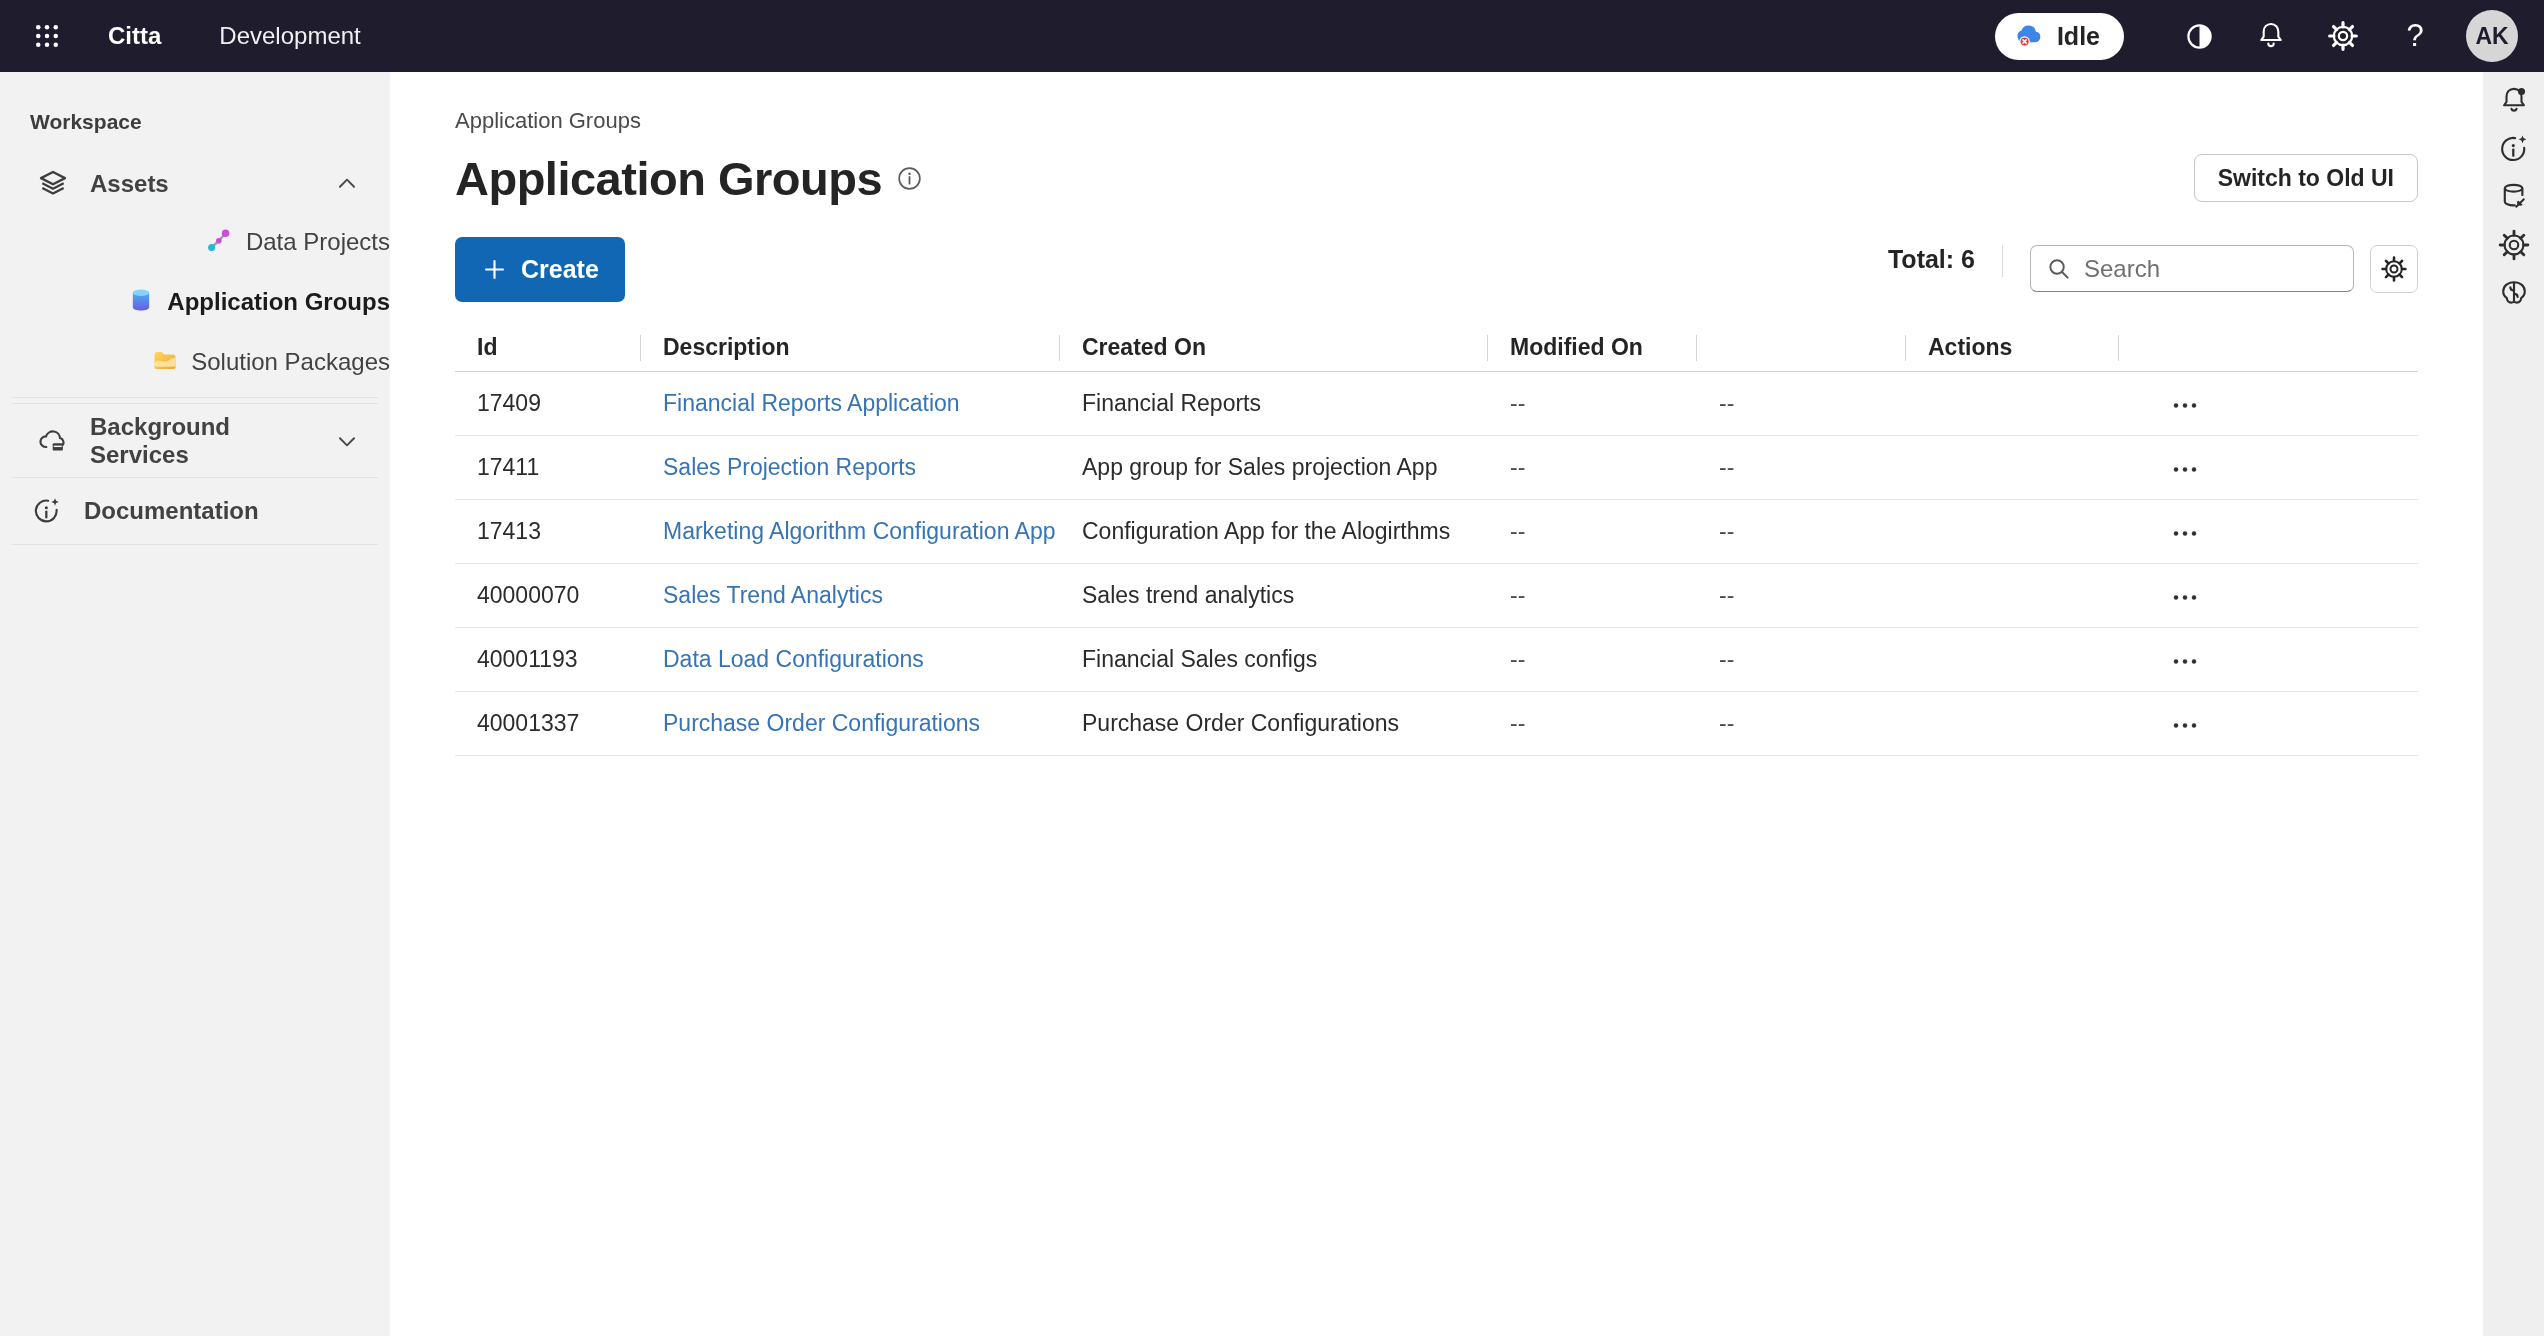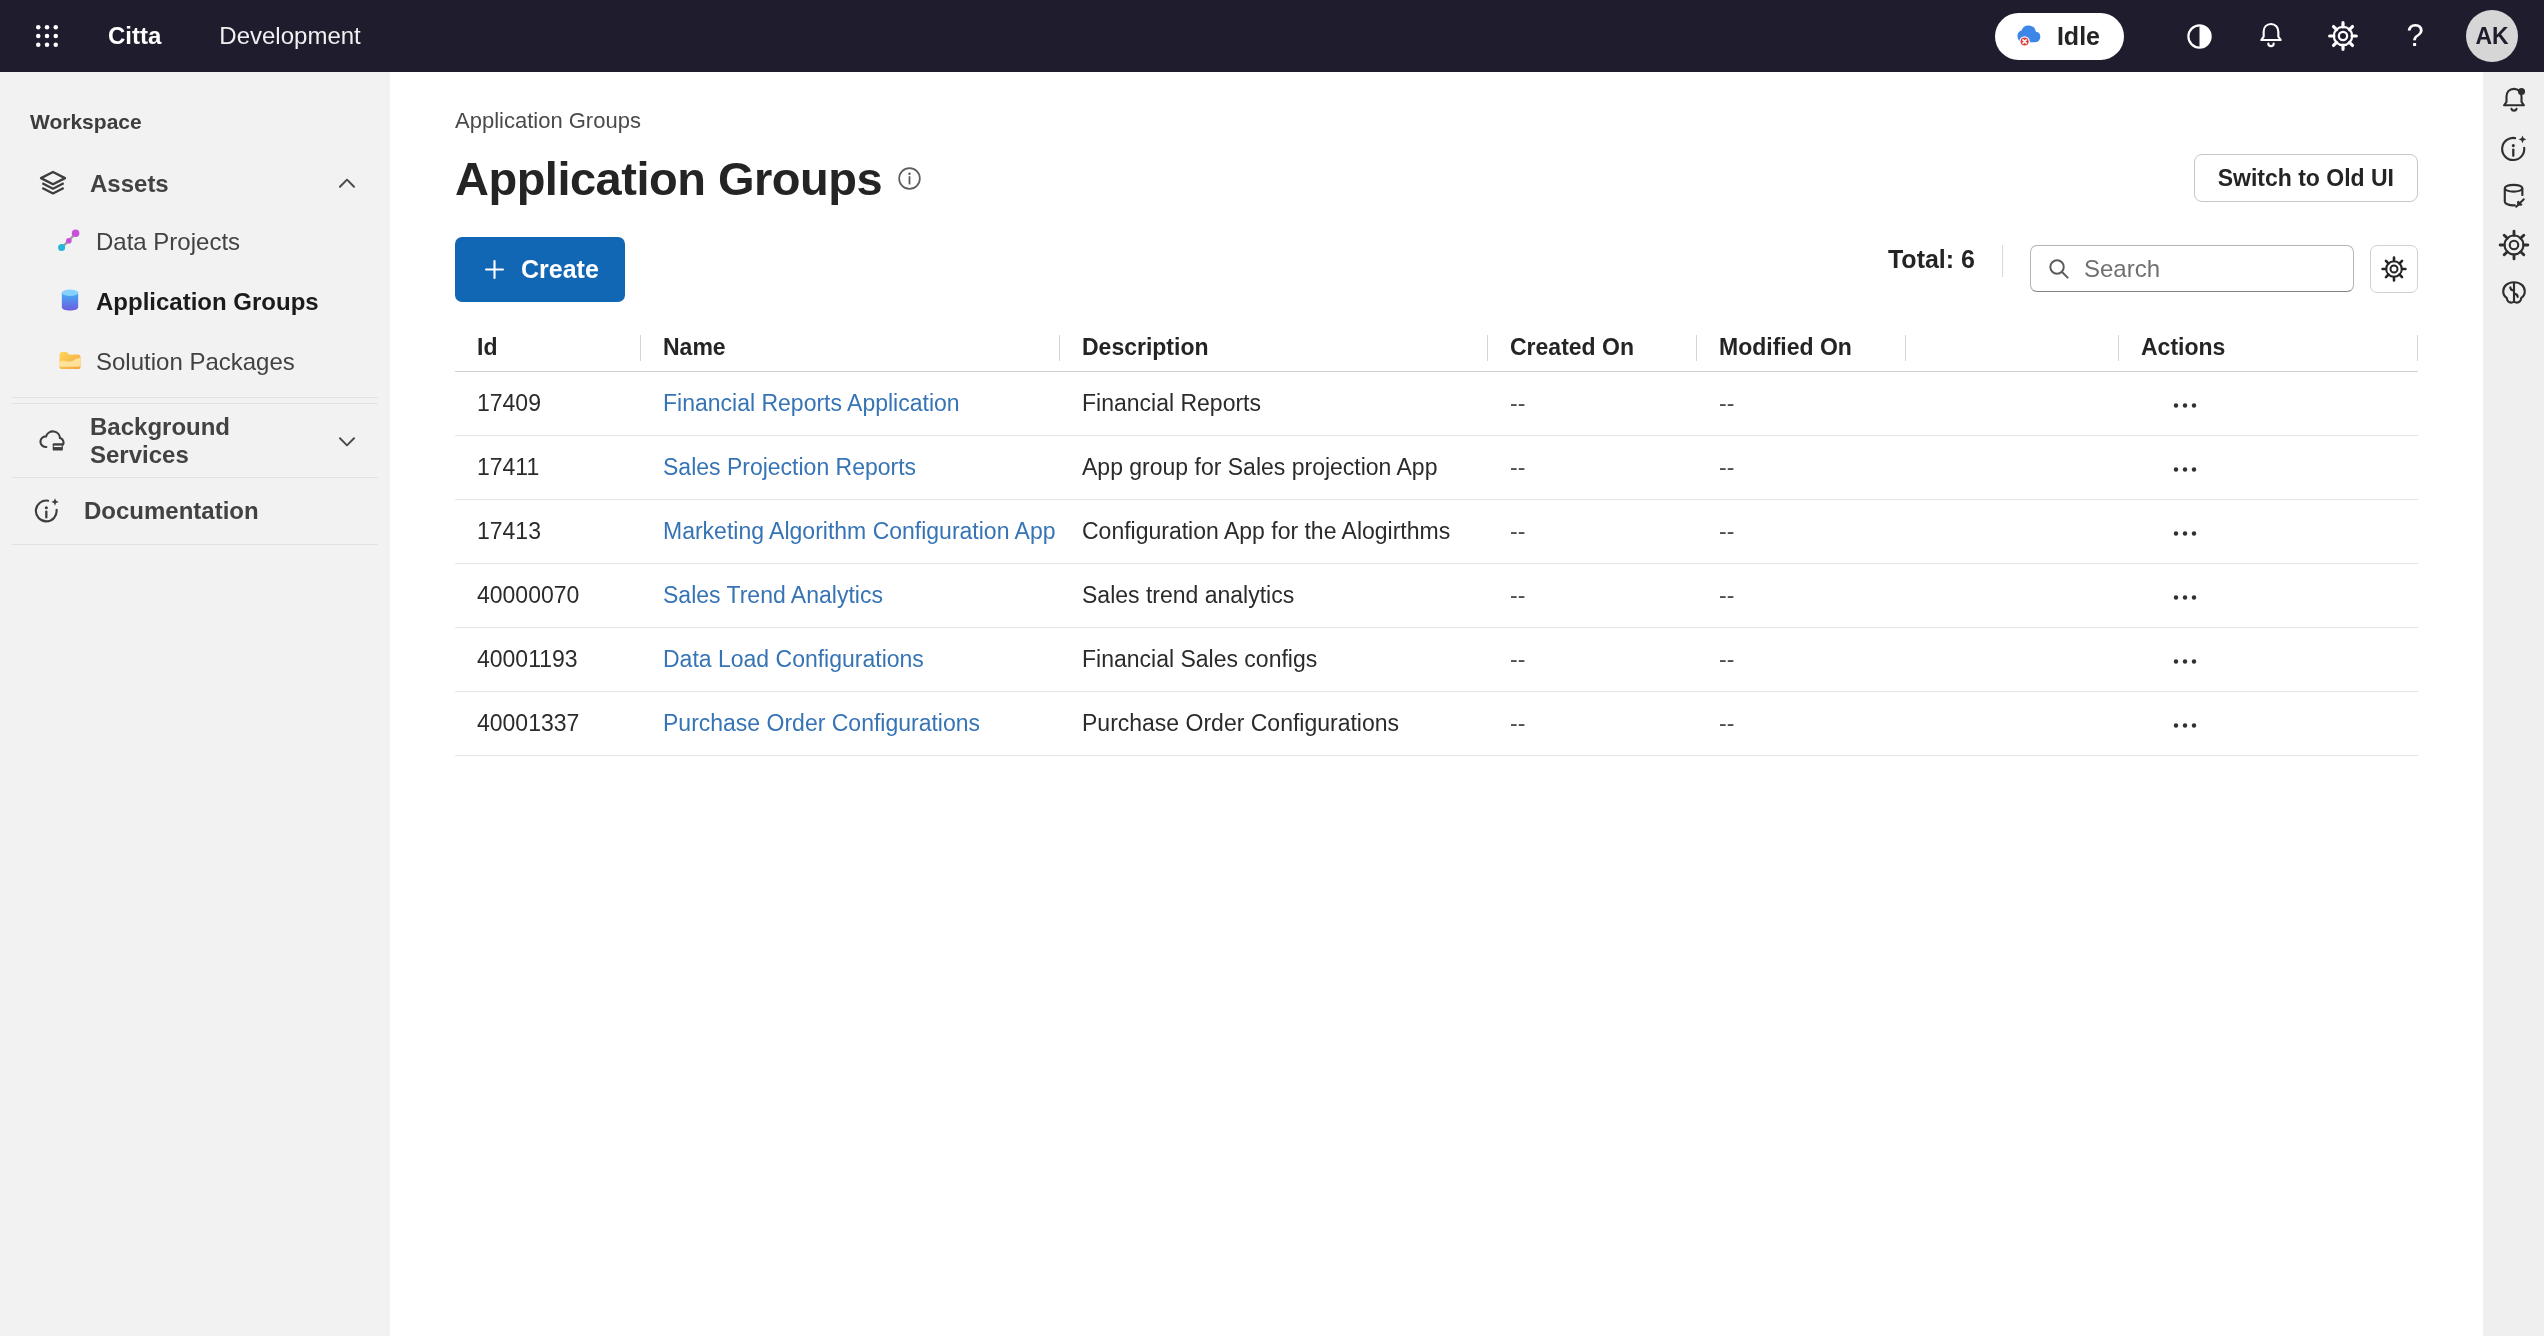--- a/index.html
+++ b/index.html
@@ -21,21 +21,21 @@
 
   
   .layout { display:flex; height:1264px; }
 
   
   .sidebar { width:390px; background:#f2f2f2; flex:none; }
   .ws-heading { padding:38px 0 8px 30px; font-size:21px; font-weight:700; color:#3d3d3d; }
   .item { display:flex; align-items:center; cursor:pointer; color:#424242; font-size:24px; }
   .item .chev { margin-left:auto; margin-right:30px; color:#4a4a4a; }
   .item.top { height:56px; padding-left:37px; gap:21px; margin-top:14px;font-weight:bold; }
-  .item.sub { height:60px; padding-left:56px; gap:8px; }
+  .item.sub { height:60px; padding-left:72px; gap:8px;justify-content:flex-end; }
   .item.sub.active .ilabel { font-weight:700; color:#1b1b1b; }
   .icn { width:32px; height:32px; flex:none; color:#3d3d3d; }
   .sdiv { height:1px; background:#e2e2e2; margin:5px 12px; }
 
   
   .rail { width:61px; background:#efefef; flex:none; display:flex; flex-direction:column; align-items:center; padding-top:6px; }
   .rail-btn { background:none; border:none; width:46px; height:46px; display:flex; align-items:center; justify-content:center; color:#2e2e2e; cursor:pointer; margin-bottom:2px; }
 
   
   .main { flex:1; background:#ffffff; padding:0 65px; }
@@ -273,21 +273,20 @@
             <circle cx="12" cy="12" r="6.7" stroke-width="1.7"></circle>
             <path d="M12 2.2v3M12 18.8v3M21.8 12h-3M5.2 12h-3M18.9 5.1l-2.2 2.2M7.3 16.7l-2.2 2.2M18.9 18.9l-2.2-2.2M7.3 7.3 5.1 5.1" stroke-width="2.2" stroke-linecap="round"></path>
           </svg>
         </button>
       </div>
     </div>
 
     <div class="table">
       <div class="thead">
         <div class="th">Id</div>
-        <div class="th">Name</div>
         <div class="th">Description</div>
         <div class="th">Created On</div>
         <div class="th">Modified On</div>
         <div class="th"></div>
         <div class="th">Actions</div>
       </div>
       <div id="table-body">
           <div class="trow">
             <div class="td ">17409</div>
             <div class="td "><a>Financial Reports Application</a></div>

